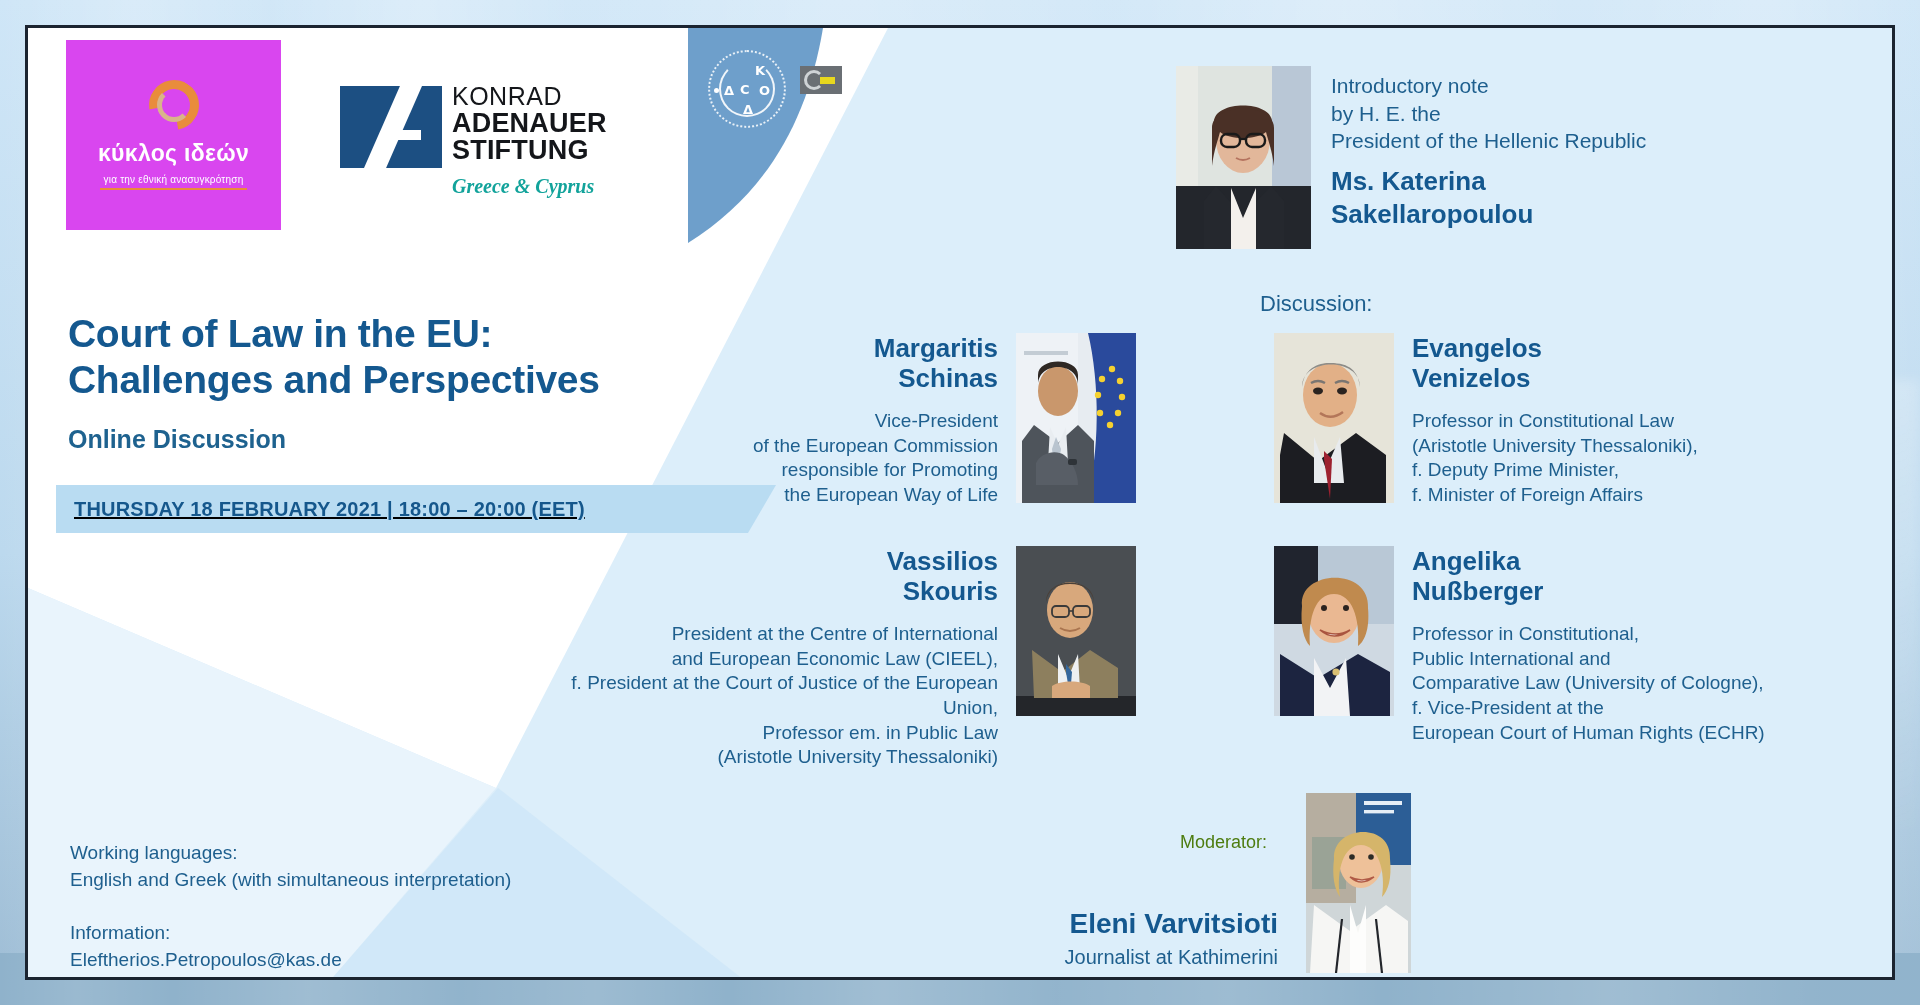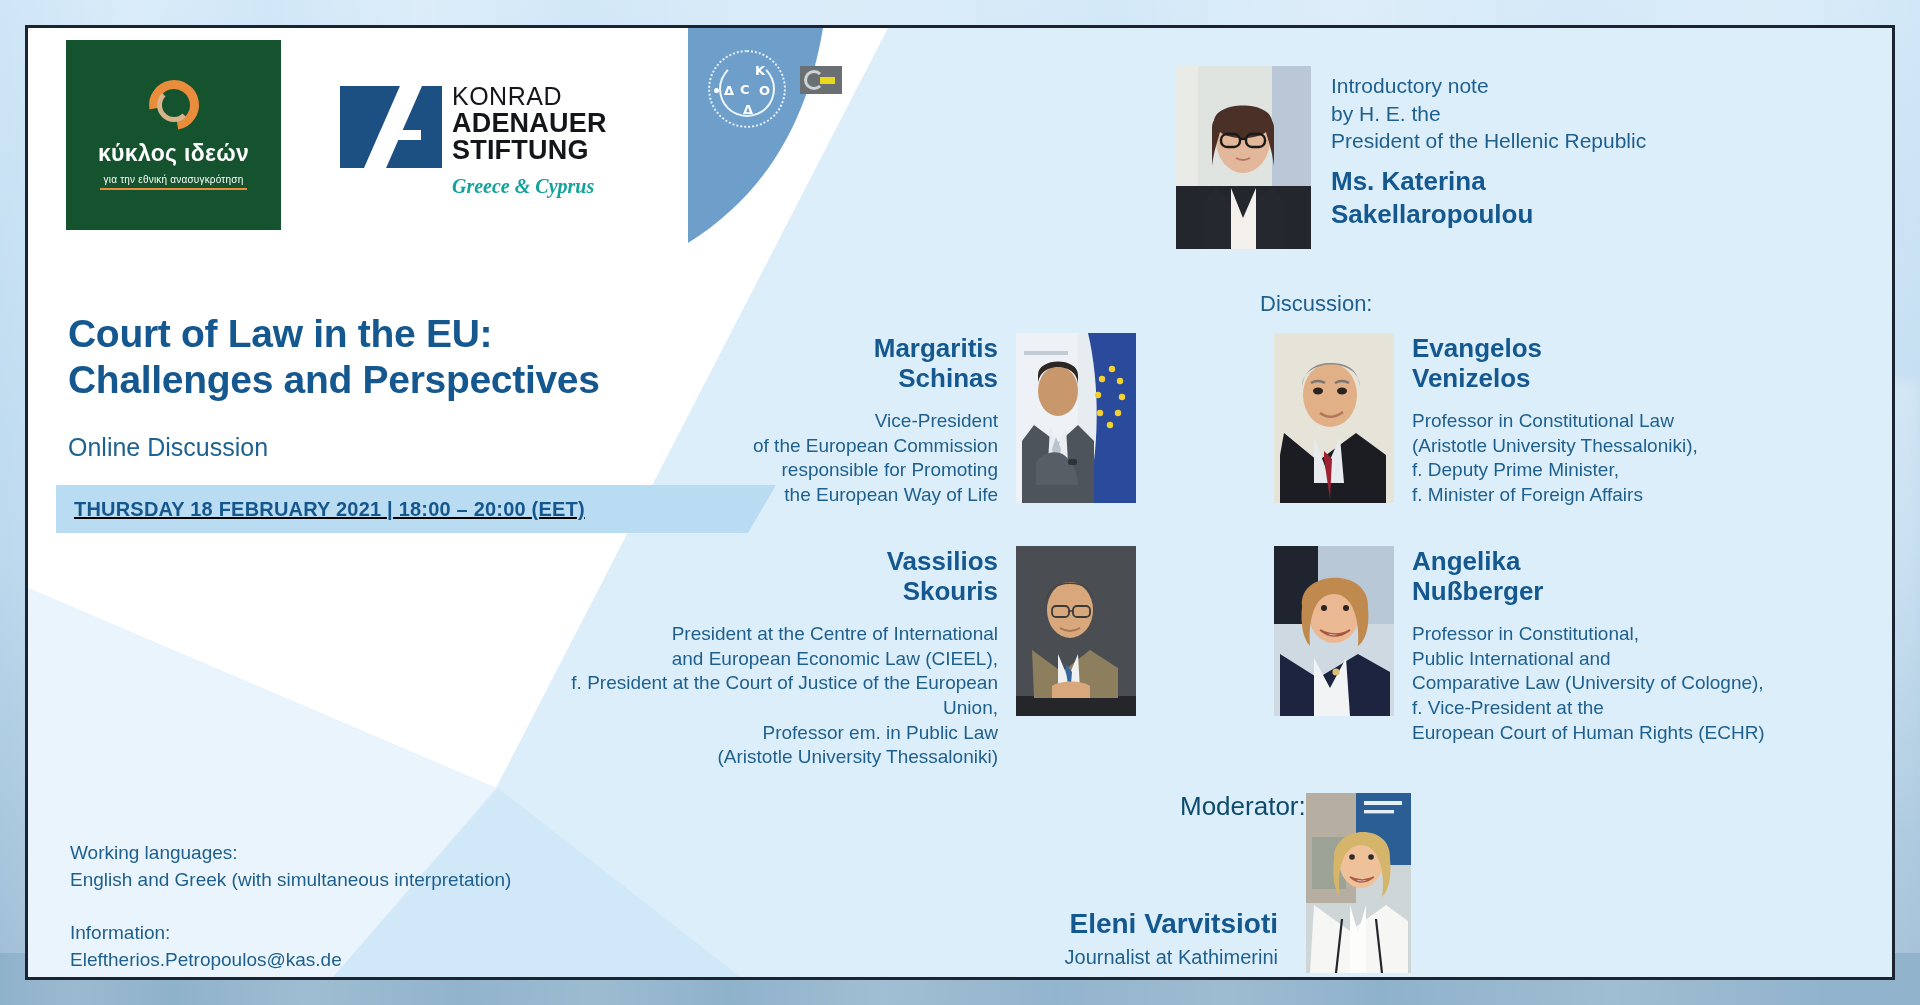--- a/index.html
+++ b/index.html
@@ -83,21 +83,21 @@
     clip-path:polygon(170px 20px, 420px 215px, 0 215px);
     opacity:.85;
   }
 
   
   .logo-row { position:absolute; left:0; top:0; width:900px; height:225px; }
 
   .logo-kyklos {
     position:absolute; left:38px; top:12px;
     width:215px; height:190px;
-    background:#14532d;
+    background:#d946ef;
     display:flex; flex-direction:column;
     align-items:center; justify-content:center;
   }
   .kyklos-mark { width:50px; height:50px; position:relative; margin-bottom:10px; }
   .kyklos-mark .ring {
     position:absolute; inset:0;
     border-radius:50%;
     border:9px solid #e98c3c;
     border-bottom-color:transparent;
     transform:rotate(35deg);
@@ -184,21 +184,21 @@
   .kdeo-small .box .ylw {
     position:absolute; left:20px; top:11px; width:15px; height:7px; background:#e8d81e;
   }
 
   
   .headline { position:absolute; left:40px; top:283px; width:720px; }
   .headline h1 {
     color:#14588f; font-size:39px; font-weight:bold; line-height:1.18;
     letter-spacing:-.3px;
   }
-  .subtitle { color:#1e628f; font-size:25px; margin-top:30px; font-weight:400; }
+  .subtitle { color:#1e628f; font-size:25px; margin-top:22px; font-weight:700; }
 
   .date-bar {
     position:absolute; left:28px; top:457px; width:720px; height:48px;
     background:#b9dcf2;
     clip-path:polygon(0 0, 100% 0, calc(100% - 28px) 100%, 0 100%);
     display:flex; align-items:center;text-decoration:underline;
   }
   .date-bar span {
     margin-left:18px; color:#15578c; font-size:20px; font-weight:bold; letter-spacing:.2px;
   }
@@ -236,22 +236,22 @@
   }
   .photo { flex:none; position:relative; overflow:hidden; background:#cdd6dc; }
 
   .row1 { left:700px; top:305px; }
   .row2 { left:700px; top:518px; }
   .row1 .photo, .row2 .photo { width:120px; height:170px; }
   .gapL { width:18px; }
   .gapR { width:18px; }
 
   .moderator-label {
-    position:absolute; left:1152px; top:763px;
-    color:#0c4a6e; font-size:26px;
+    position:absolute; left:1152px; top:804px;
+    color:#4d7c0f; font-size:18px;
   }
   .mod-row { position:absolute; left:980px; top:765px; display:flex; align-items:flex-start; }
   .mod-text { text-align:right; padding-top:115px; }
   .mod-name { color:#14588f; font-size:28px; font-weight:bold; }
   .mod-sub { color:#1e5f8e; font-size:20px; margin-top:6px; }
   .mod-photo { width:105px; height:180px; margin-left:28px; flex:none; overflow:hidden; position:relative; background:#c9d4da; }
 </style>
 </head>
 <body>
 

